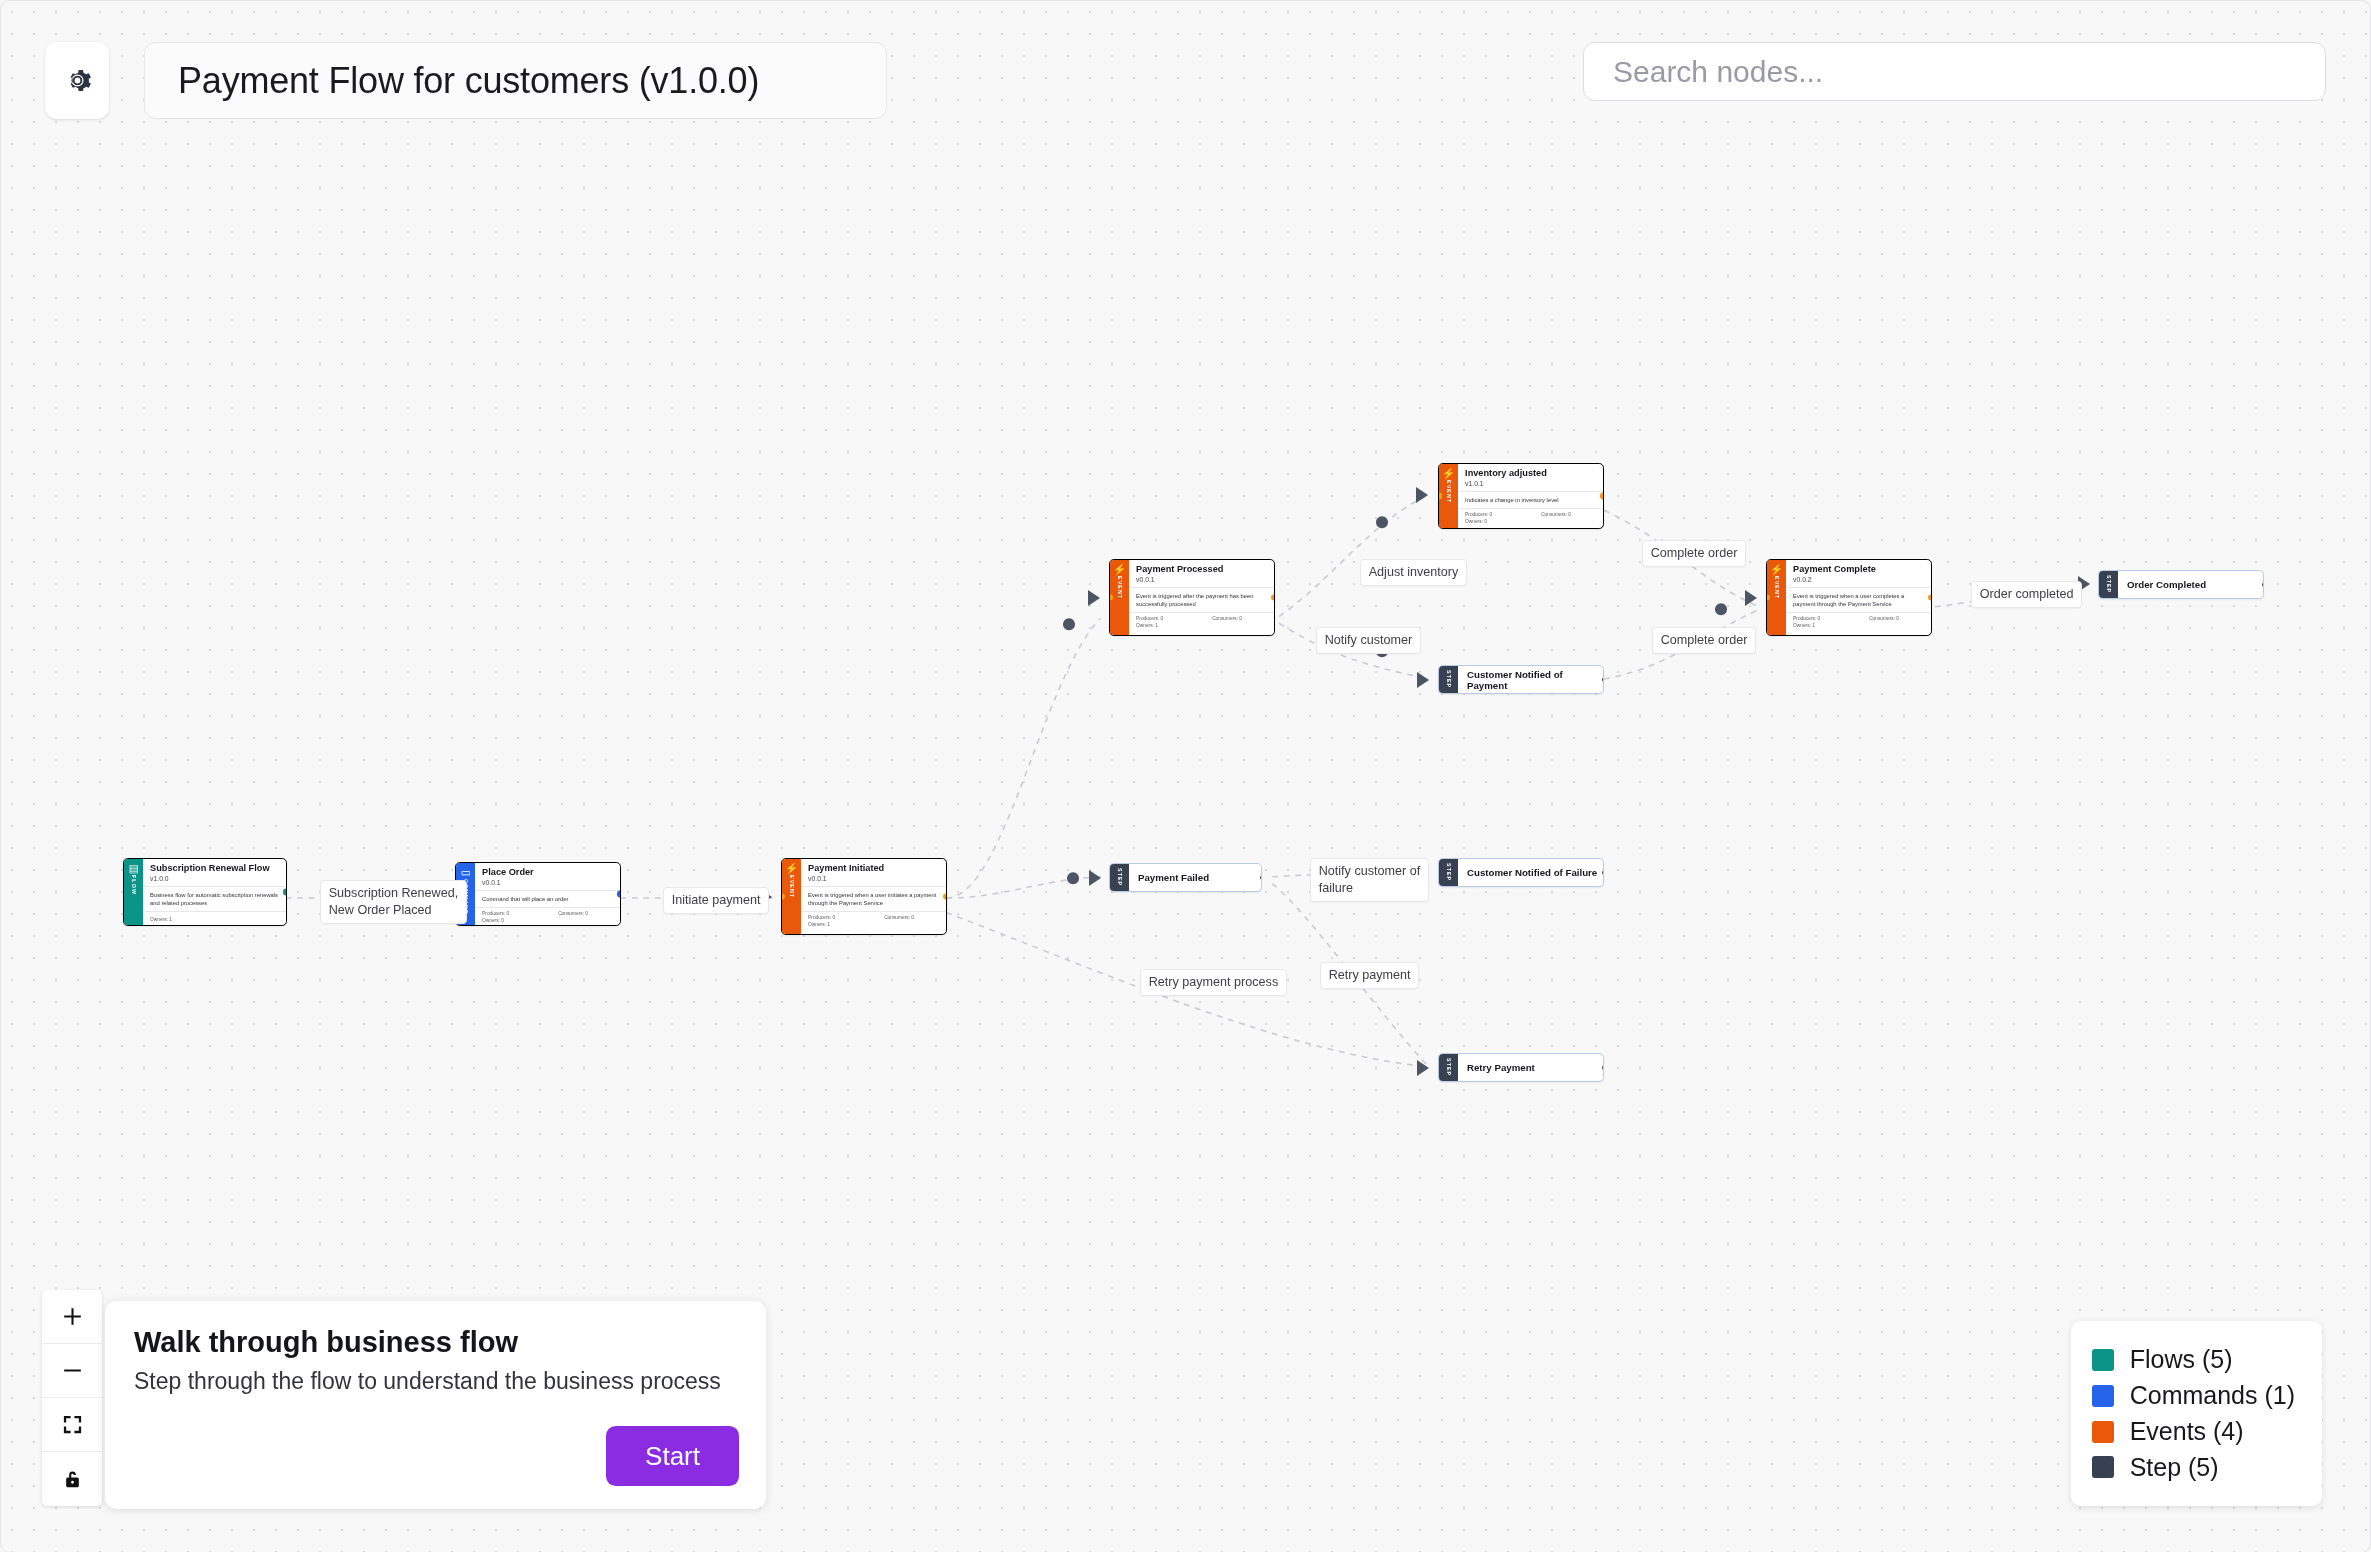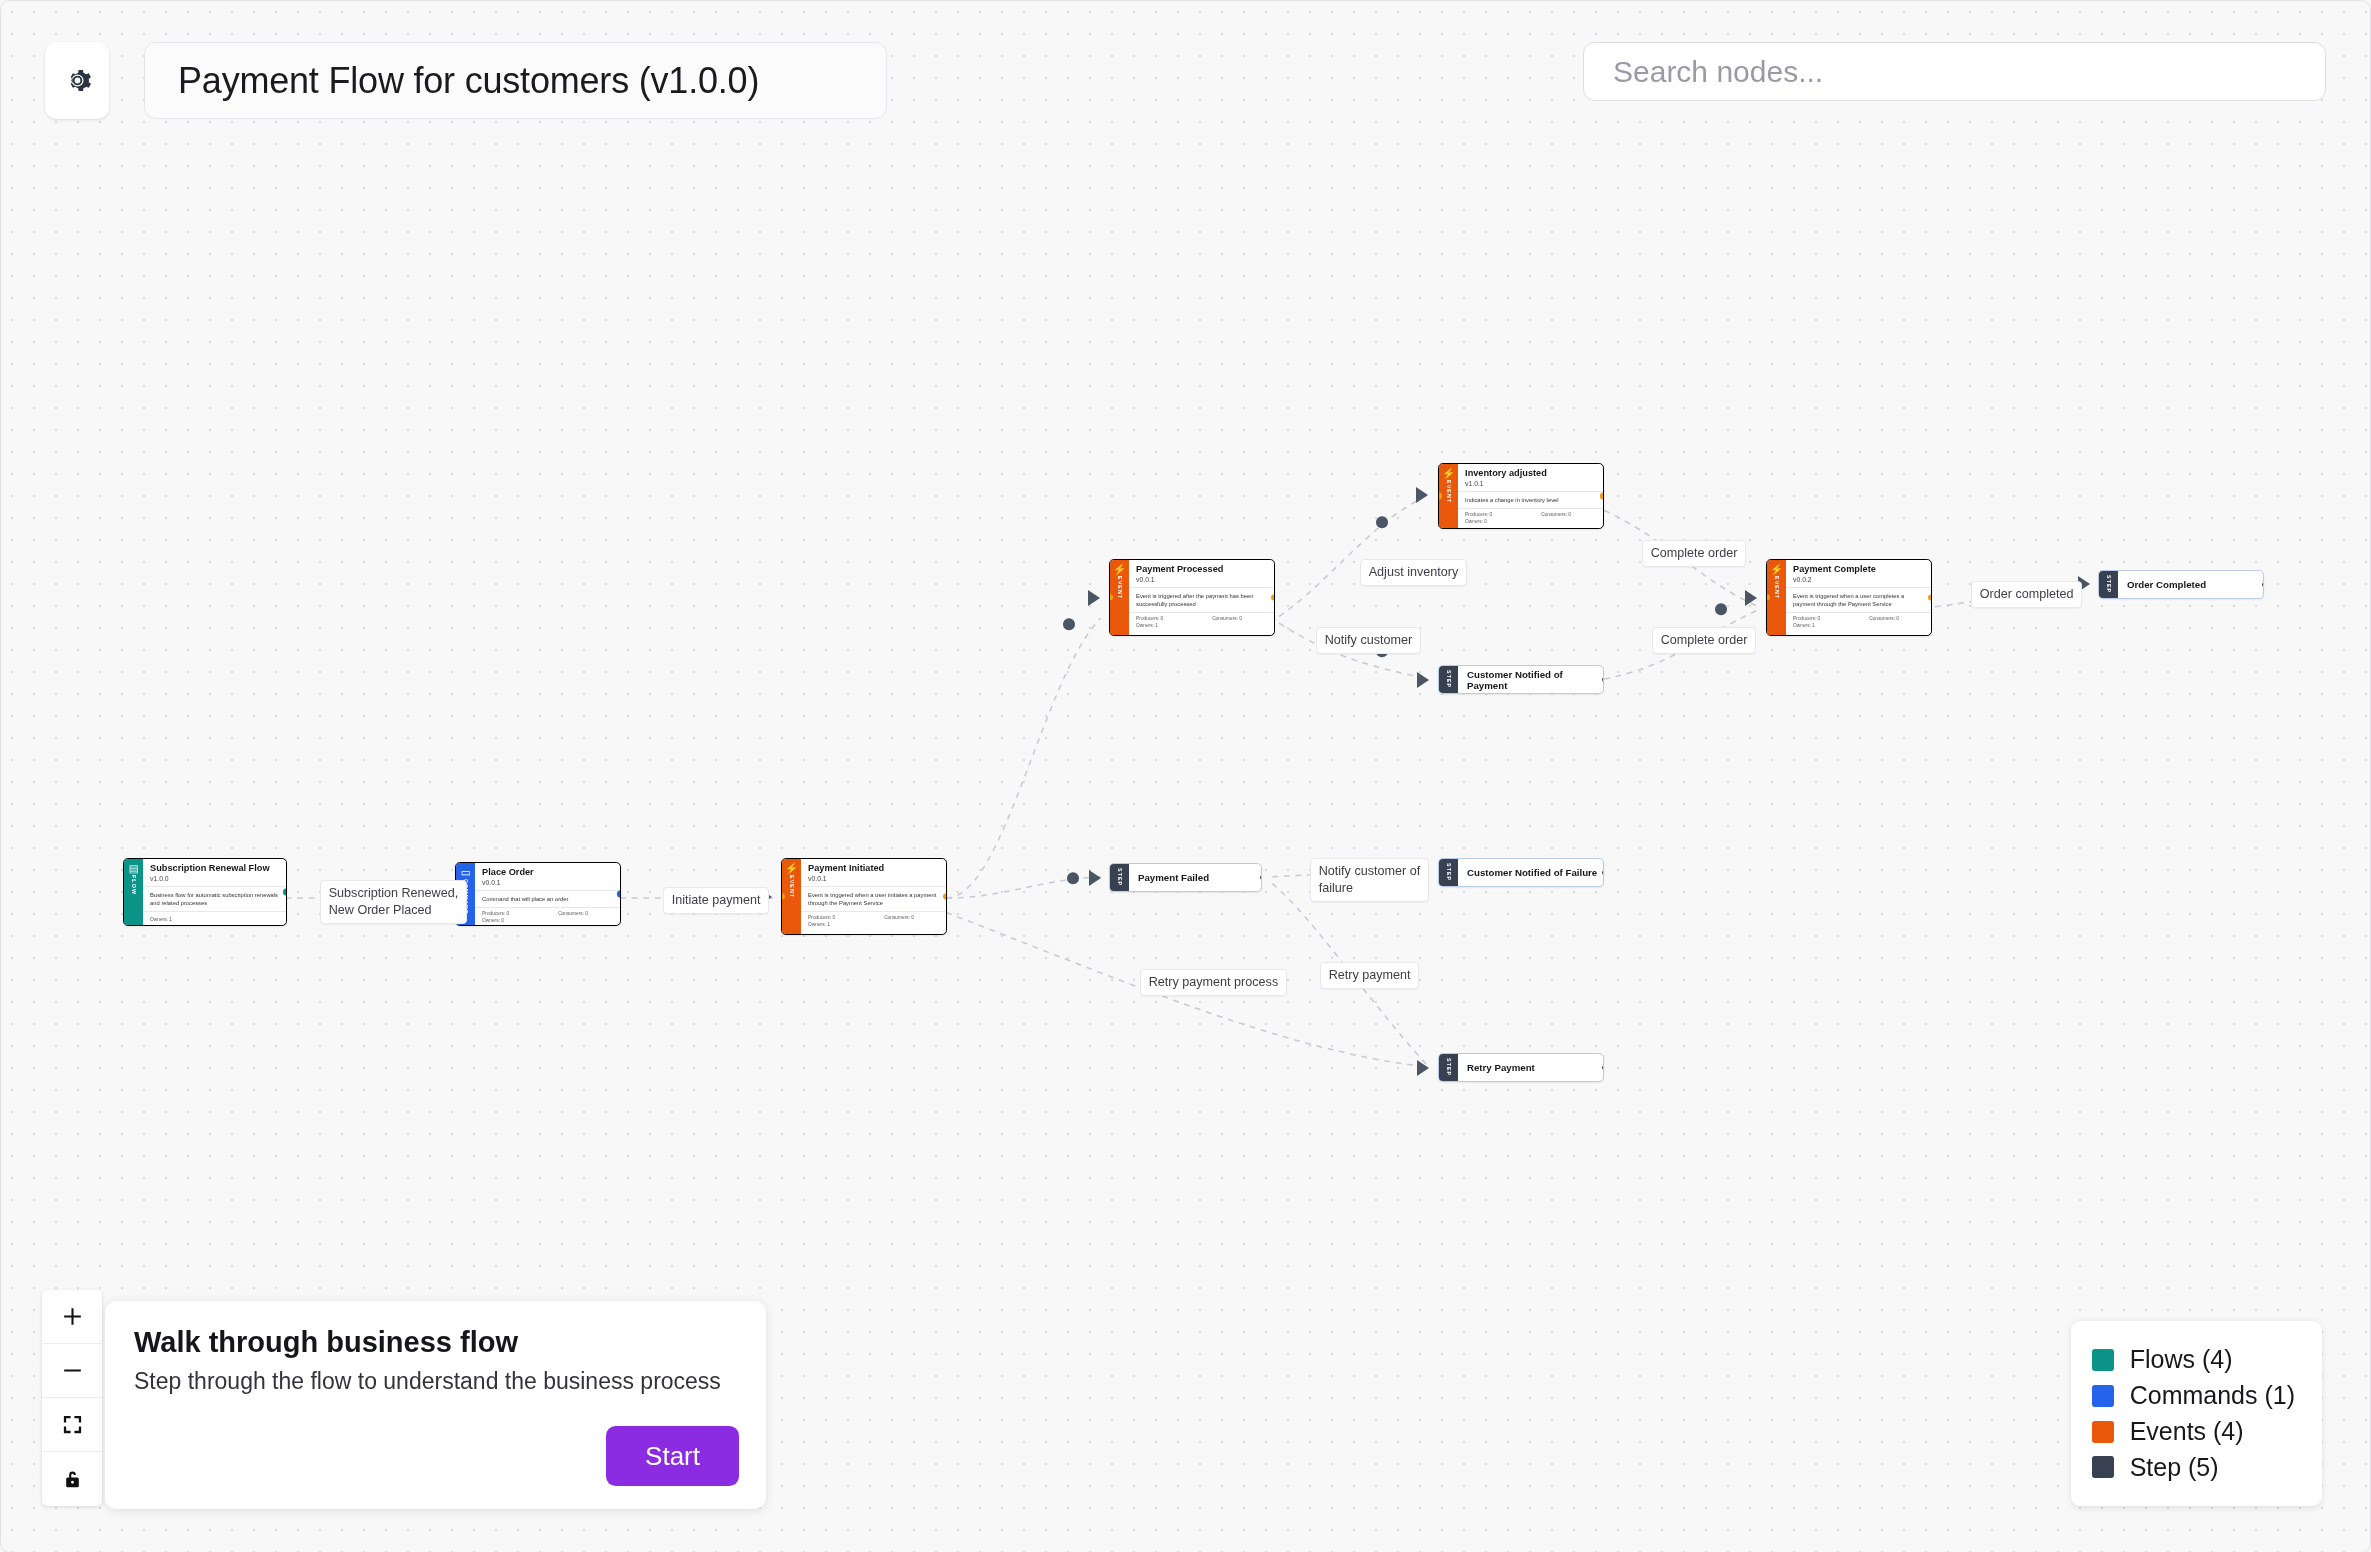--- a/index.html
+++ b/index.html
@@ -444,21 +444,21 @@
 
   <div class="walk-panel">
     <div class="walk-title">Walk through business flow</div>
     <div class="walk-sub">Step through the flow to understand the business process</div>
     <button class="start-btn">Start</button>
   </div>
 
   <div class="legend">
     <div class="legend-row">
       <span class="legend-sw" style="background:#0d9488"></span>
-      <span class="legend-tx">Flows (4)</span>
+      <span class="legend-tx">Flows (5)</span>
     </div>
     <div class="legend-row">
       <span class="legend-sw" style="background:#2563eb"></span>
       <span class="legend-tx">Commands (1)</span>
     </div>
     <div class="legend-row">
       <span class="legend-sw" style="background:#ea580c"></span>
       <span class="legend-tx">Events (4)</span>
     </div>
     <div class="legend-row">

